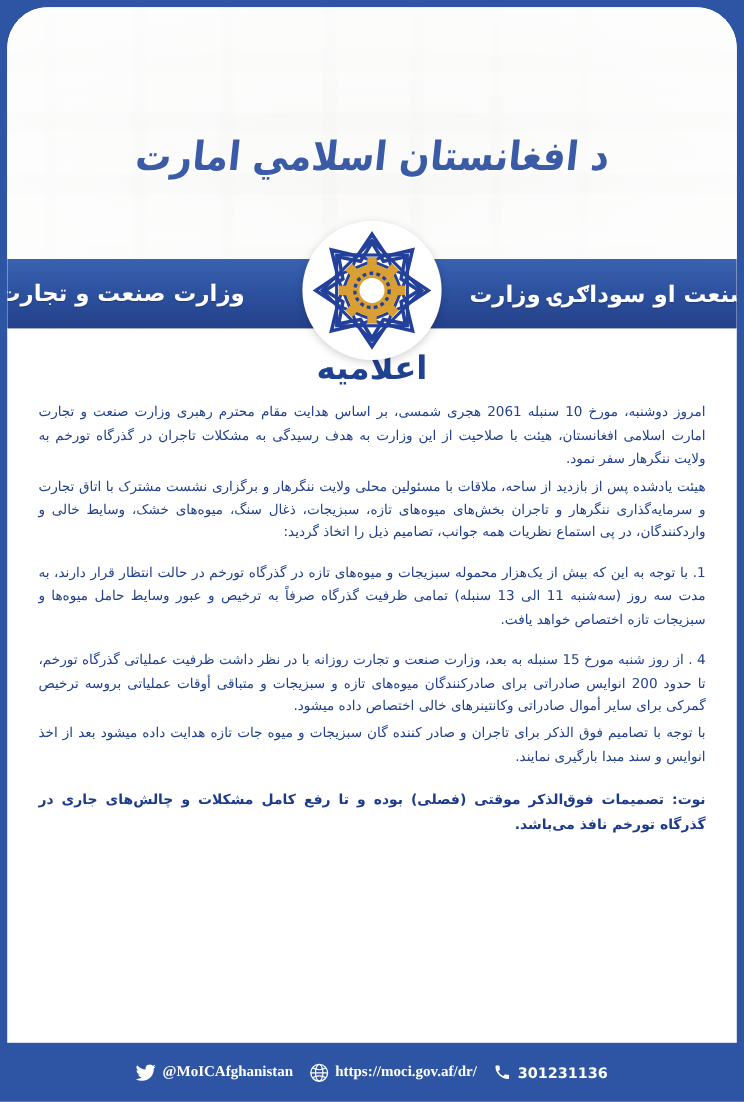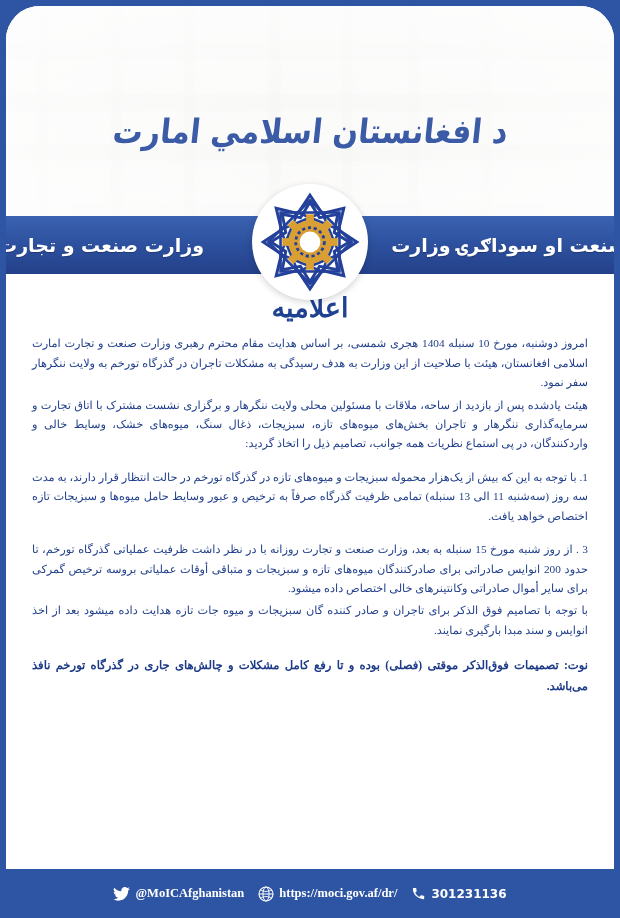--- a/index.html
+++ b/index.html
@@ -159,21 +159,20 @@
     display: flex;
     align-items: center;
     justify-content: center;
   }
   .emblem svg { display: block; }
 
   
   .body-area {
     padding: 16px 26px 0 26px;
     height: 604px;
-    font-family: Liberation Serif, serif;
   }
 
   .doc-title {
     text-align: center;
     color: #1f4191;
     font-size: 27px;
     font-weight: 700;
     line-height: 1.05;
     margin: 4px 0 12px 0;
   }
@@ -286,24 +285,24 @@
           </g>
           <circle cx="60" cy="60" r="16.5" fill="none" stroke="#23409a" stroke-width="3.2" stroke-dasharray="3.6 3.2"></circle>
           <circle cx="60" cy="60" r="12" fill="#ffffff"></circle>
         </g>
       </svg>
     </div>
 
     <div class="body-area">
       <div class="doc-title">اعلامیه</div>
 
-      <p class="para tight">امروز دوشنبه، مورخ 10 سنبله 1404 هجری شمسی، بر اساس هدایت مقام محترم رهبری وزارت صنعت و تجارت امارت اسلامی افغانستان، هیئت با صلاحیت از این وزارت به هدف رسیدگی به مشکلات تاجران در گذرگاه تورخم به ولایت ننگرهار سفر نمود.</p>
+      <p class="para tight">امروز دوشنبه، مورخ 10 سنبله 2061 هجری شمسی، بر اساس هدایت مقام محترم رهبری وزارت صنعت و تجارت امارت اسلامی افغانستان، هیئت با صلاحیت از این وزارت به هدف رسیدگی به مشکلات تاجران در گذرگاه تورخم به ولایت ننگرهار سفر نمود.</p>
       <p class="para gap">هیئت یادشده پس از بازدید از ساحه، ملاقات با مسئولین محلی ولایت ننگرهار و برگزاری نشست مشترک با اتاق تجارت و سرمایه‌گذاری ننگرهار و تاجران بخش‌های میوه‌های تازه، سبزیجات، ذغال سنگ، میوه‌های خشک، وسایط خالی و واردکنندگان، در پی استماع نظریات همه جوانب، تصامیم ذیل را اتخاذ گردید:</p>
       <p class="para gap">1. با توجه به این که بیش از یک‌هزار محموله سبزیجات و میوه‌های تازه در گذرگاه تورخم در حالت انتظار قرار دارند، به مدت سه روز (سه‌شنبه 11 الی 13 سنبله) تمامی ظرفیت گذرگاه صرفاً به ترخیص و عبور وسایط حامل میوه‌ها و سبزیجات تازه اختصاص خواهد یافت.</p>
-      <p class="para tight">3 . از روز شنبه مورخ 15 سنبله  به بعد، وزارت صنعت و تجارت روزانه با در نظر داشت ظرفیت عملیاتی گذرگاه تورخم، تا حدود 200 انوایس صادراتی برای صادرکنندگان میوه‌های تازه و سبزیجات و متباقی أوقات عملیاتی بروسه ترخیص گمرکی برای سایر أموال صادراتی  وکانتینرهای خالی اختصاص داده میشود.</p>
+      <p class="para tight">4 . از روز شنبه مورخ 15 سنبله  به بعد، وزارت صنعت و تجارت روزانه با در نظر داشت ظرفیت عملیاتی گذرگاه تورخم، تا حدود 200 انوایس صادراتی برای صادرکنندگان میوه‌های تازه و سبزیجات و متباقی أوقات عملیاتی بروسه ترخیص گمرکی برای سایر أموال صادراتی  وکانتینرهای خالی اختصاص داده میشود.</p>
       <p class="para">با توجه با تصامیم فوق الذکر برای تاجران و صادر کننده گان سبزیجات و میوه جات تازه  هدایت داده میشود بعد از اخذ انوایس و سند مبدا بارگیری نمایند.</p>
 
       <p class="note">نوت: تصمیمات فوق‌الذکر موقتی (فصلی) بوده و تا رفع کامل مشکلات و چالش‌های جاری در گذرگاه تورخم نافذ می‌باشد.</p>
     </div>
   </div>
 
   <div class="footer">
 
     <div class="f-item">
       <svg width="17" height="14" viewBox="0 0 24 20">

